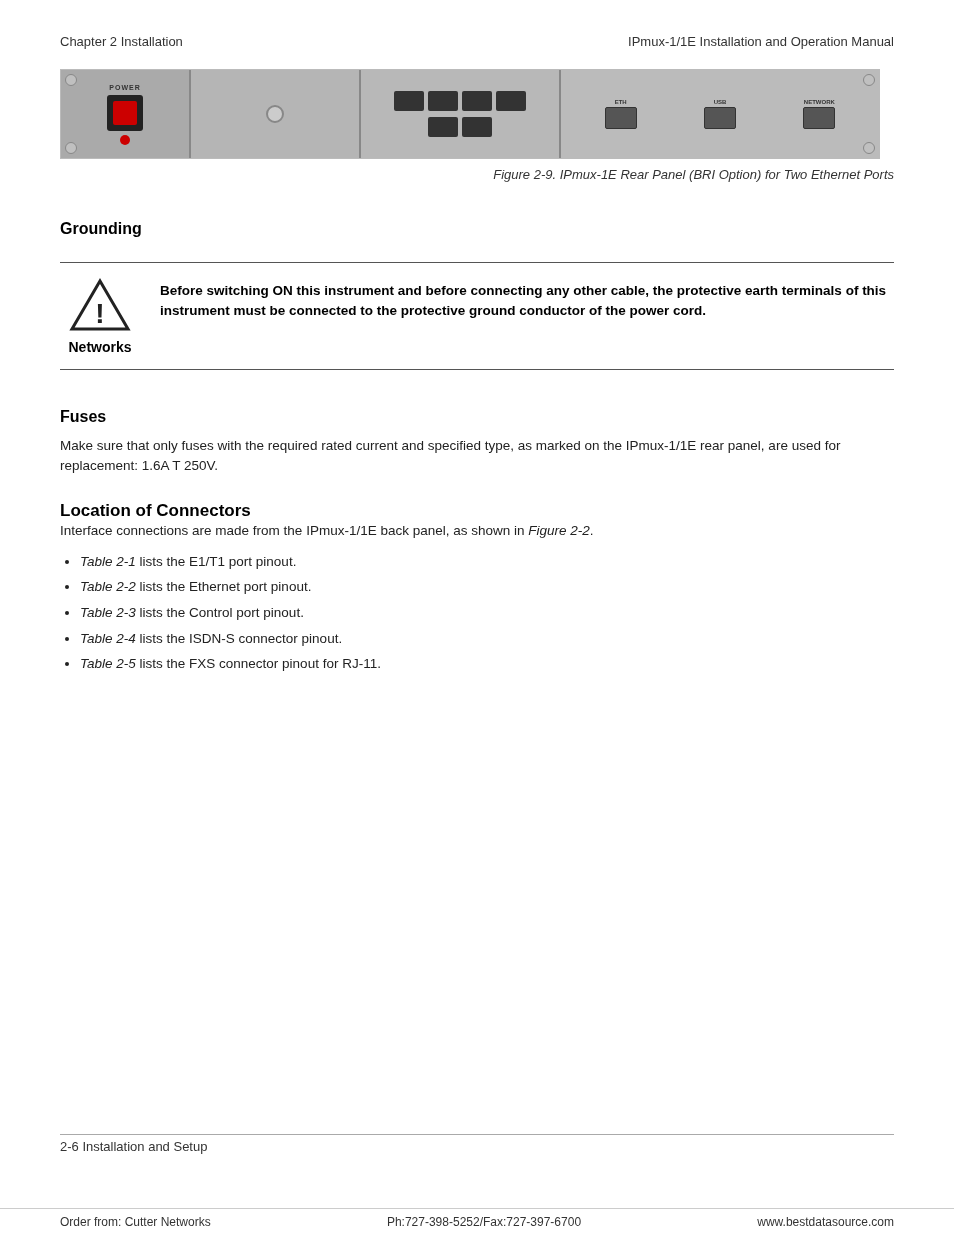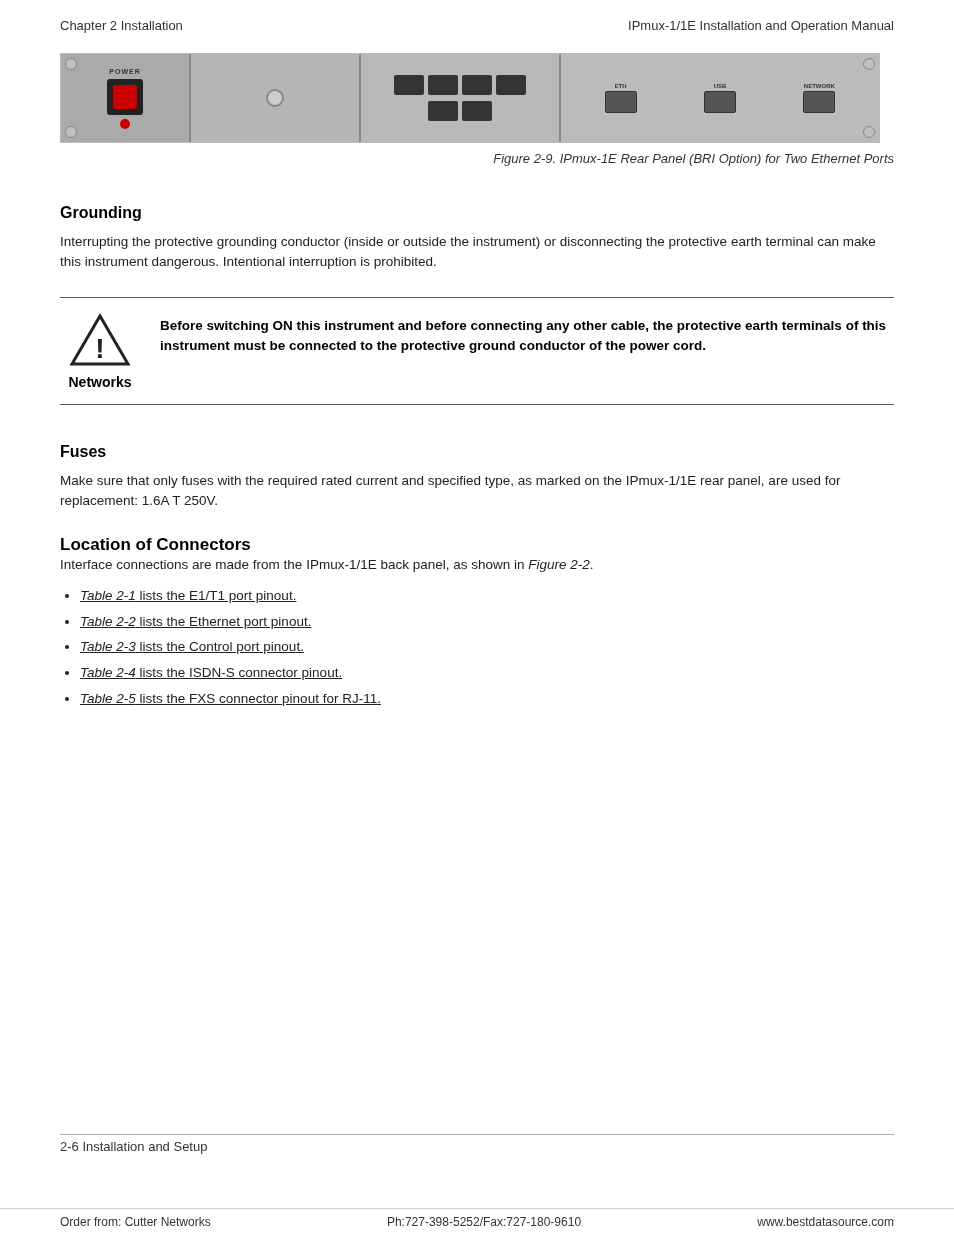--- a/index.html
+++ b/index.html
@@ -9,21 +9,21 @@
       color: #222;
       background: #fff;
       width: 954px;
       min-height: 1235px;
       position: relative;
     }
 
     .page-header {
       display: flex;
       justify-content: space-between;
-      padding: 18px 60px 10px 60px;
+      padding: 34px 60px 10px 60px;
       font-size: 13px;
       color: #333;
       text-align: center;
     }
 
     .page-content {
       padding: 10px 60px 80px 60px;
     }
 
     .figure-section {
@@ -241,21 +241,20 @@
       line-height: 1.5;
       color: #000;
       font-weight: bold;
       flex: 1;
       padding-top: 4px;
     }
 
     .bullet-list {
       margin: 8px 0 8px 20px;
       padding: 0;
-      text-decoration: underline;
     }
 
     .bullet-list li {
       font-size: 13.5px;
       line-height: 1.6;
       color: #222;
       margin-bottom: 4px;
       list-style-type: disc;
     }
 
@@ -350,21 +349,20 @@
             <div class="rj-connector"></div>
           </div>
         </div>
       </div>
     </div>
     <div class="figure-caption">Figure 2-9.  IPmux-1E Rear Panel (BRI Option) for Two Ethernet Ports</div>
   </div>
 
   <div class="section-grounding">
     <div class="section-heading">Grounding</div>
-    <p class="body-text">Interrupting the protective grounding conductor (inside or outside the instrument) or disconnecting the protective earth terminal can make this instrument dangerous. Intentional interruption is prohibited.</p>
   </div>
 
   <div class="warning-box">
     <div class="warning-icon-area">
       <div class="warning-triangle">
         <svg viewBox="0 0 64 56" xmlns="http://www.w3.org/2000/svg">
           <polygon points="32,4 60,52 4,52" fill="none" stroke="#222" stroke-width="3"></polygon>
           <text x="32" y="46" text-anchor="middle" font-size="28" font-weight="bold" fill="#222">!</text>
         </svg>
       </div>
@@ -390,16 +388,16 @@
     </ul>
   </div>
 
 </div>
 
 <div class="page-footer">
   <div class="footer-top-line"></div>
   <div class="footer-page-num">2-6   Installation and Setup</div>
   <div class="footer-bottom">
     <span>Order from: Cutter Networks</span>
-    <span>Ph:727-398-5252/Fax:727-180-9610</span>
+    <span>Ph:727-398-5252/Fax:727-397-6700</span>
     <span>www.bestdatasource.com</span>
   </div>
 </div>
 
 </body></html>

